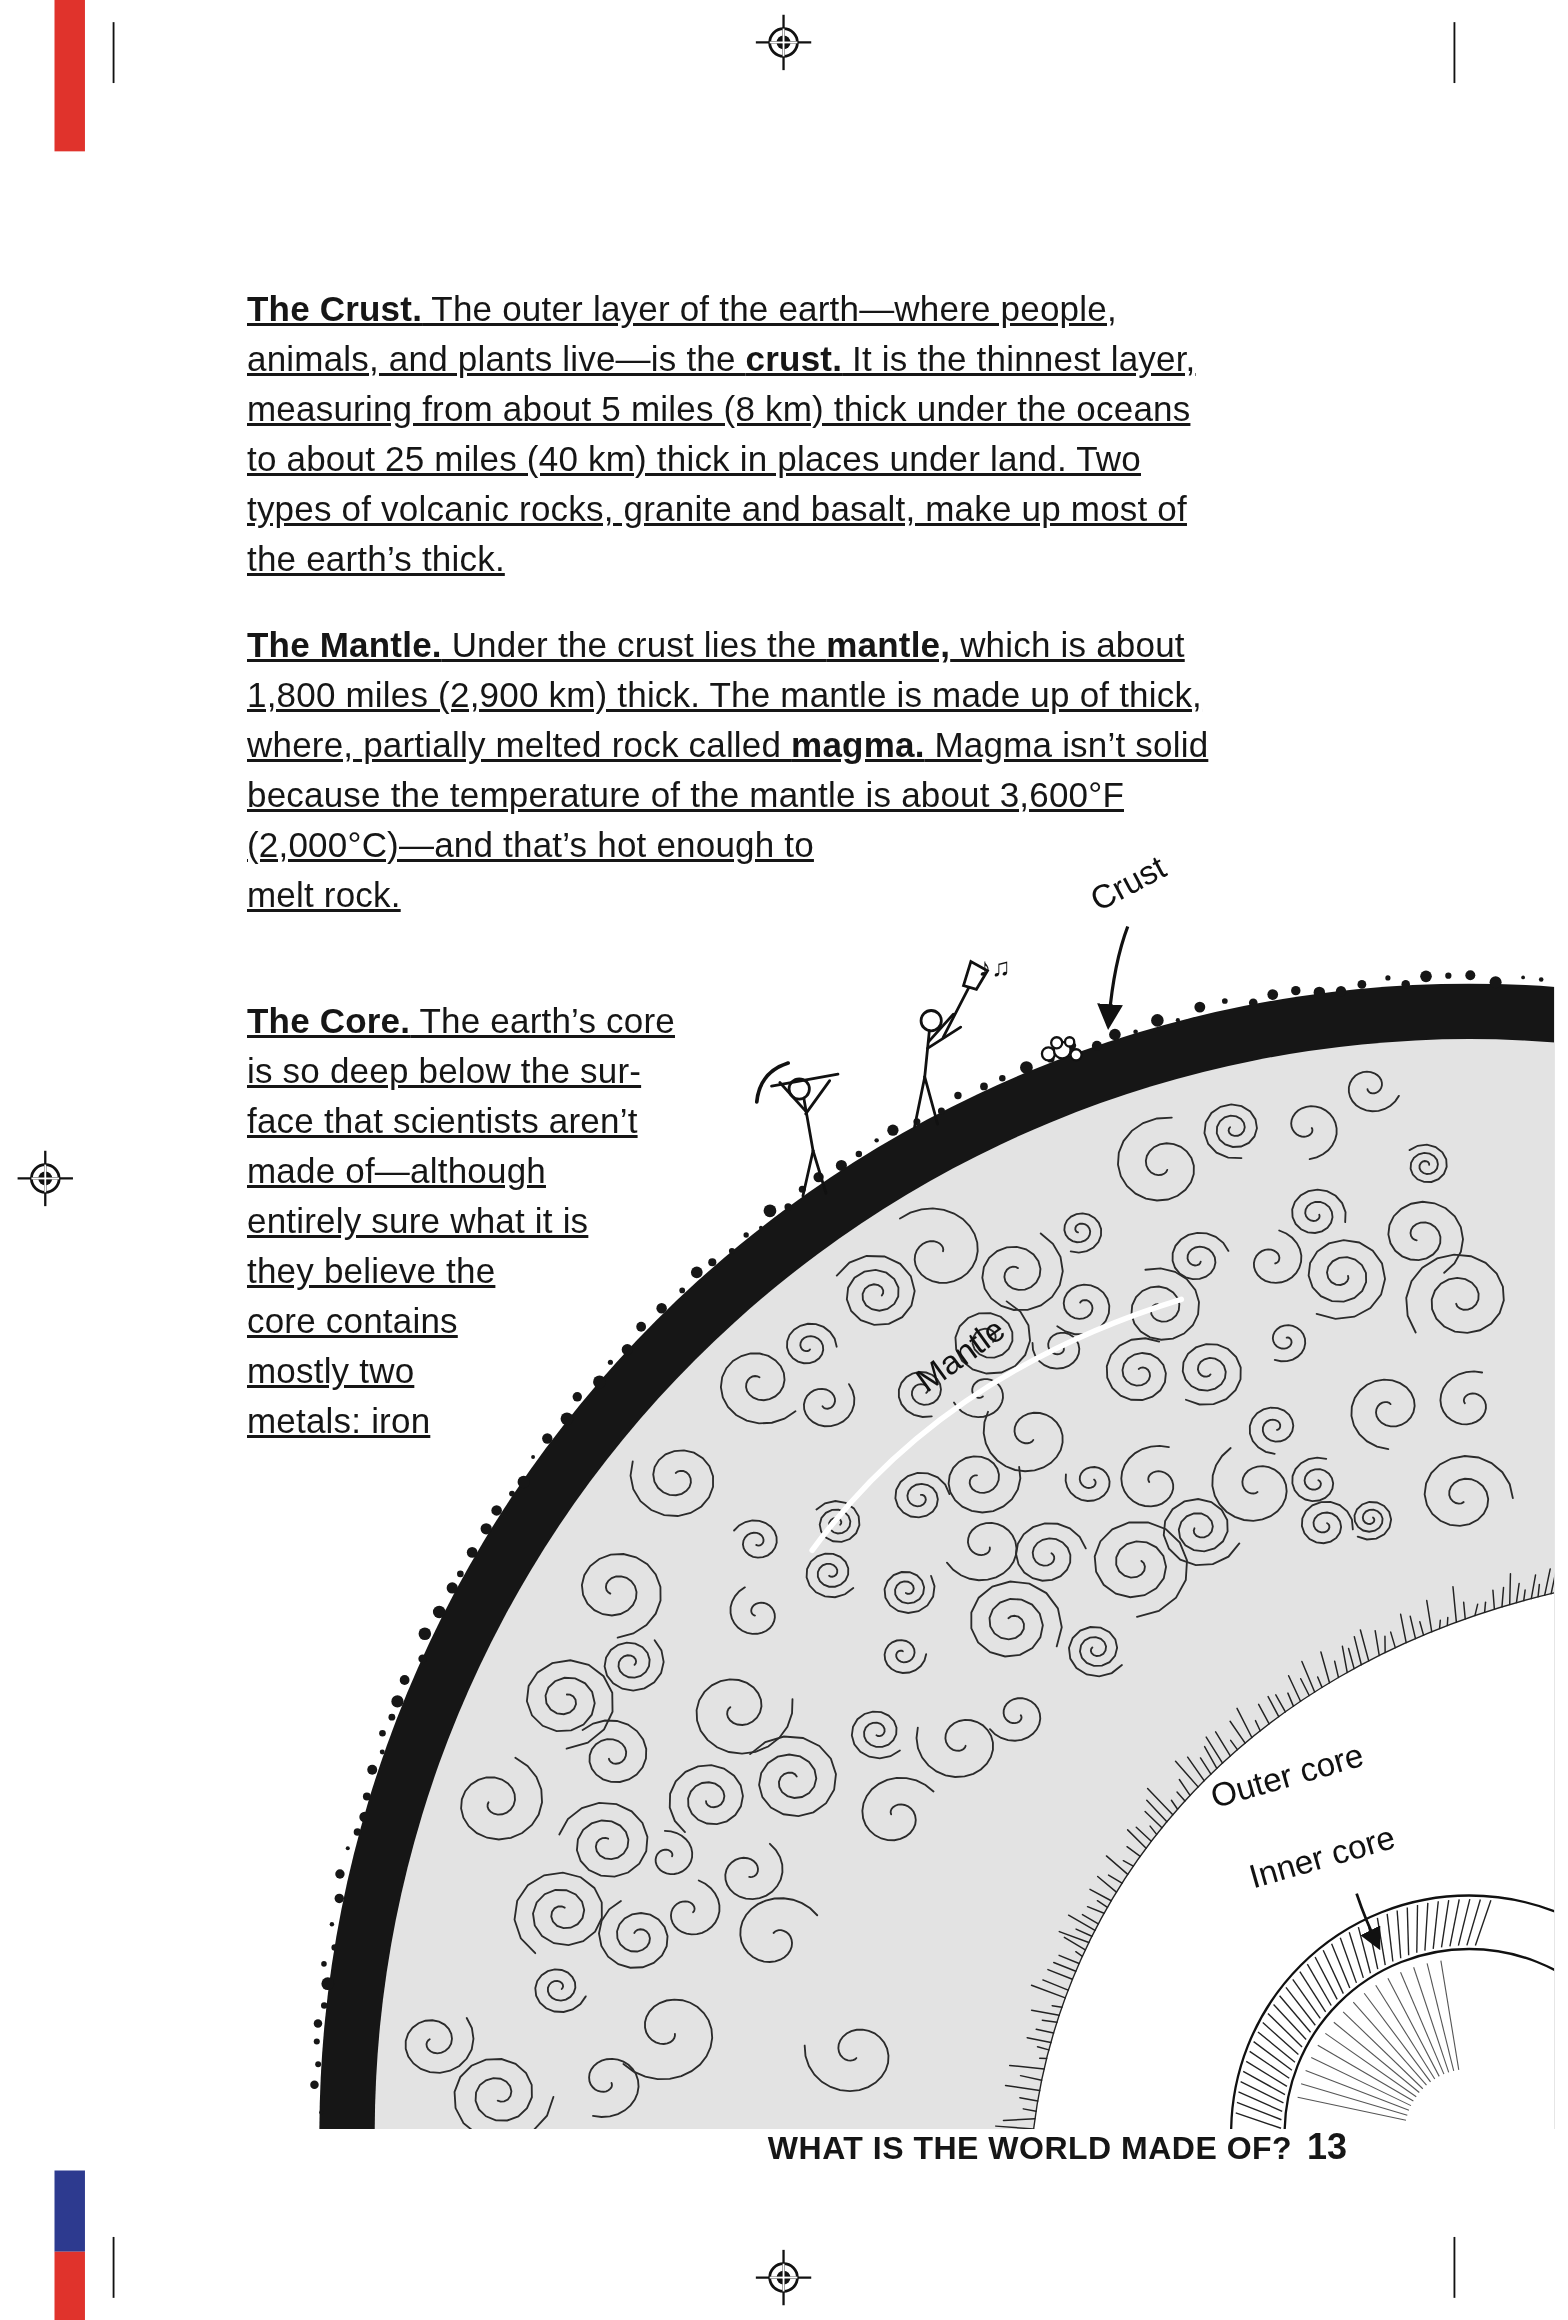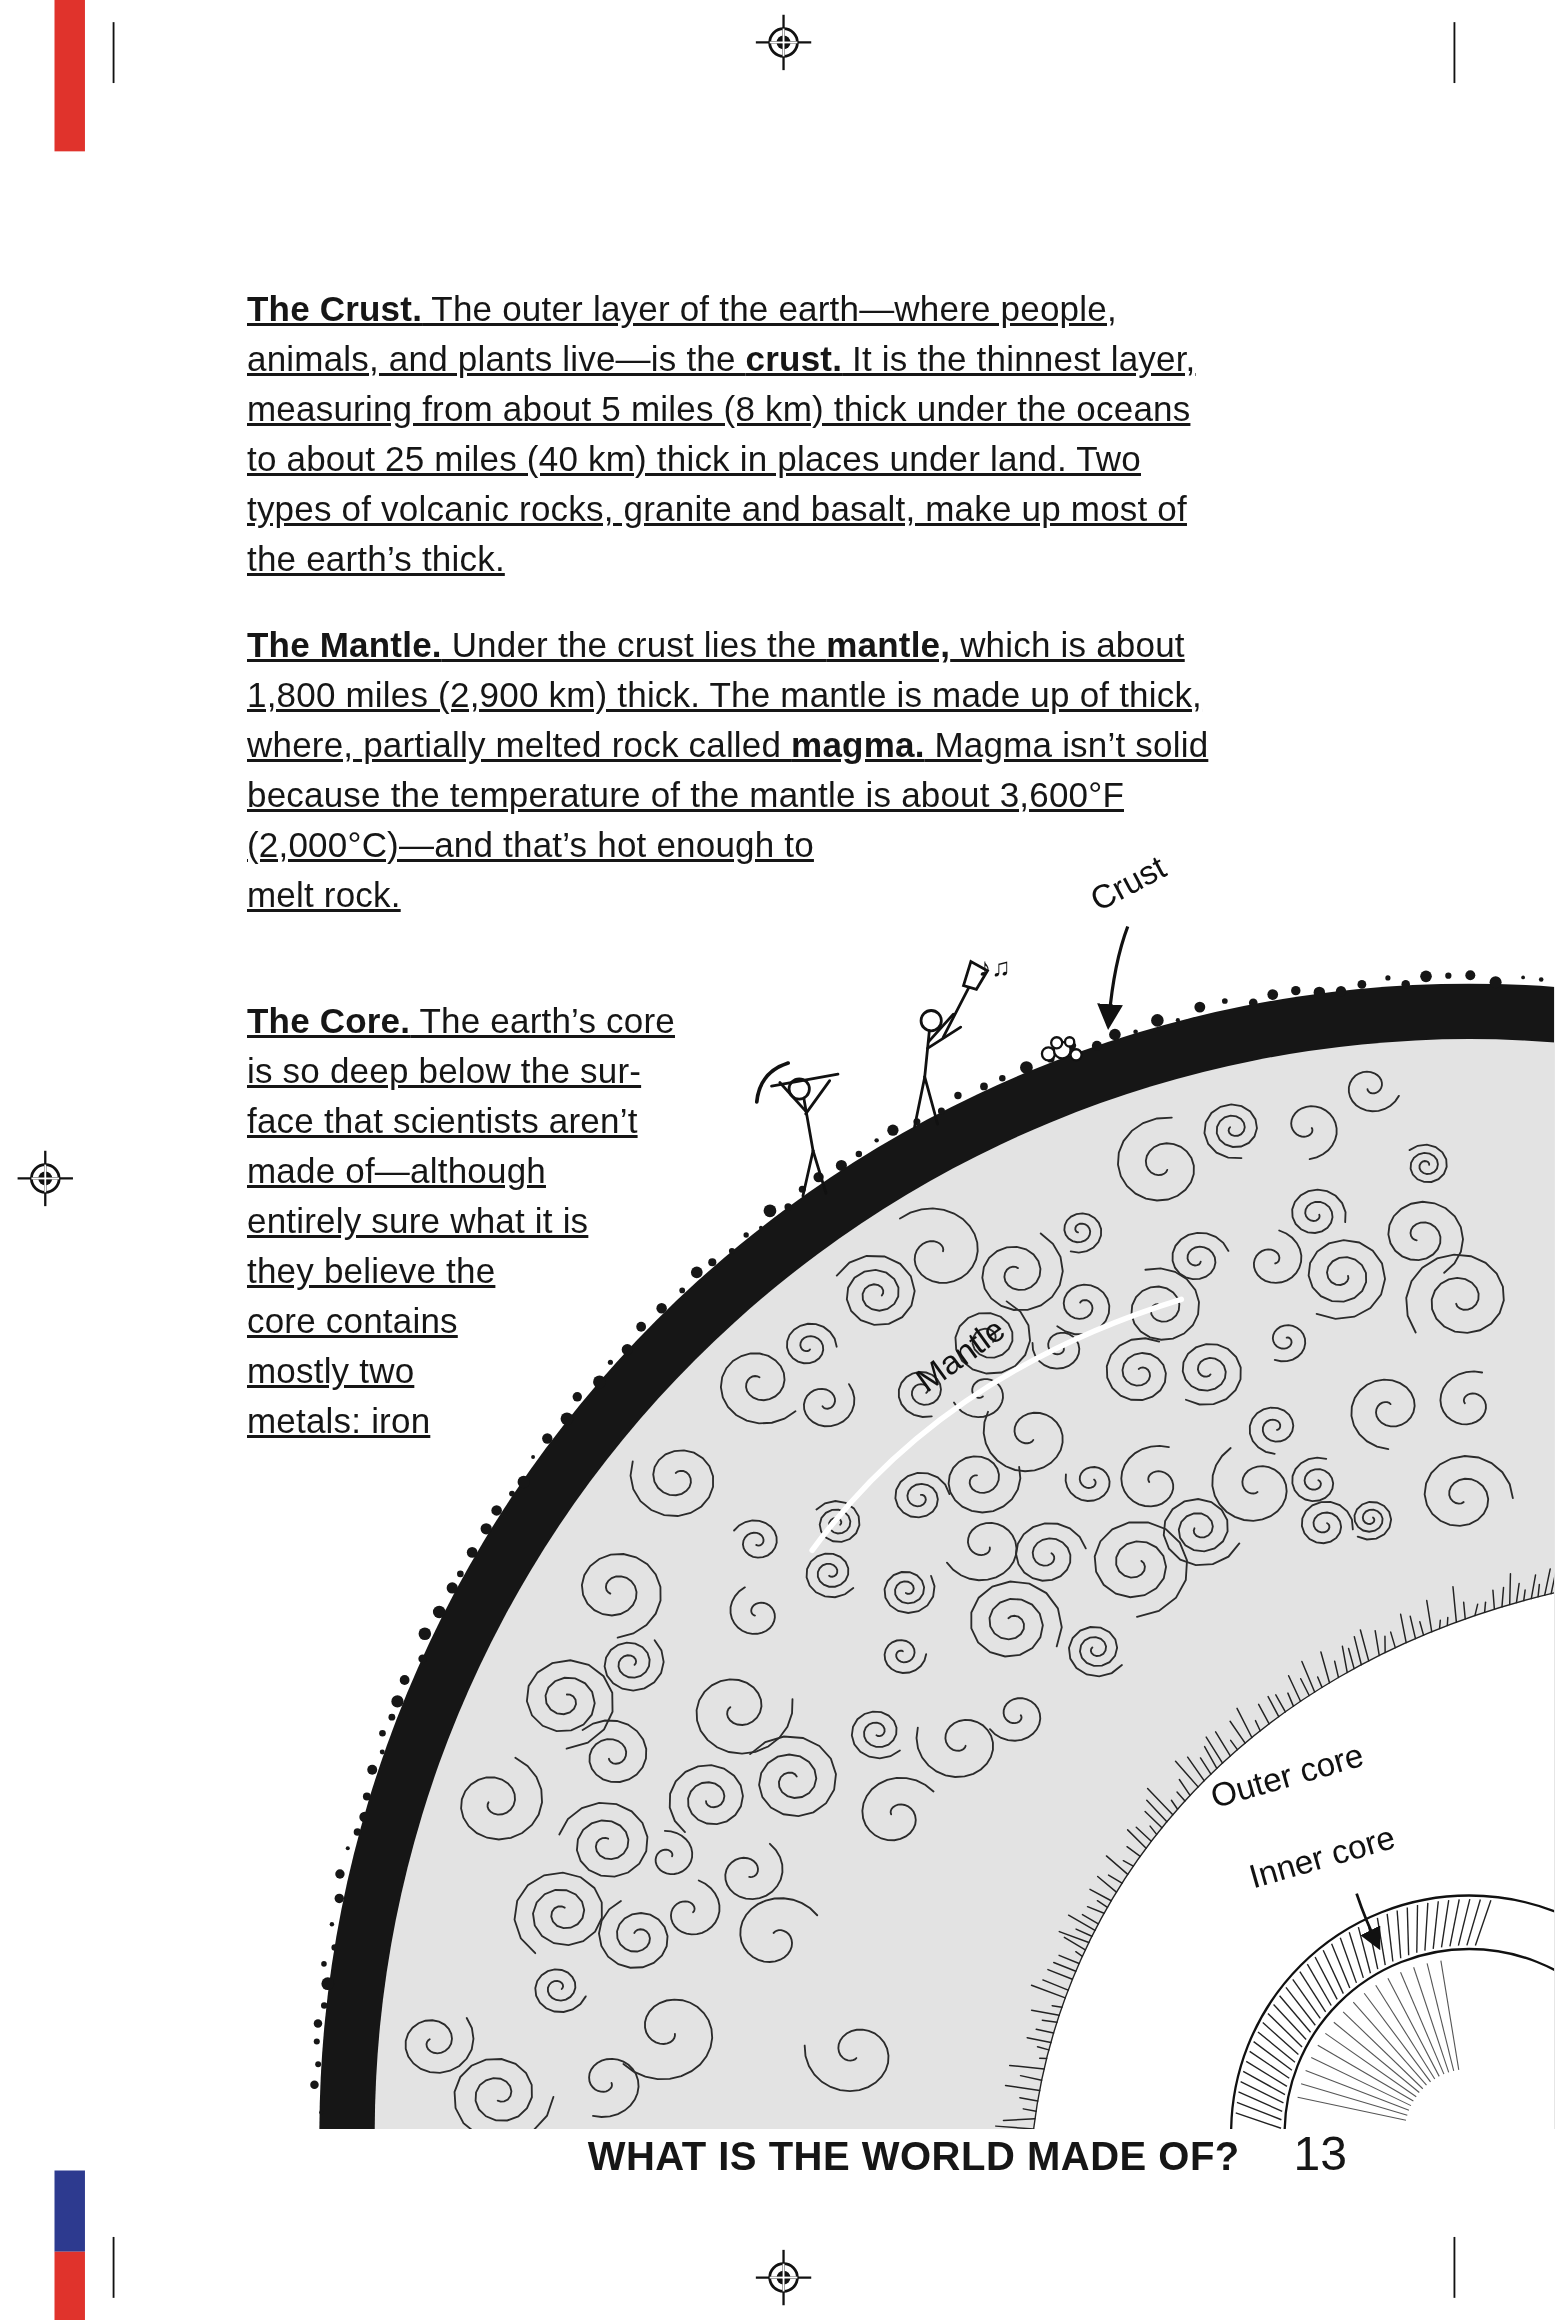--- a/index.html
+++ b/index.html
@@ -13,22 +13,22 @@
   .para { position:absolute; font-size:35px; line-height:50px; letter-spacing:0.2px;text-decoration:underline; }
   .para .tline { white-space:pre; }
   .b { font-weight:700; }
   #para-crust  { left:247px; top:284px; }
   #para-mantle { left:247px; top:620px; }
   #para-core   { left:247px; top:956px;margin-top:40px; }
   .footer {
     position:absolute; top:2126px; right:221px;
     display:flex; align-items:baseline; gap:14.8px;
   }
-  .footer-title { font-weight:700; font-size:40px; letter-spacing:0.5px; }
-  .footer-num   { font-weight:400; font-size:48px;margin-left:39px; }
+  .footer-title { font-weight:700; font-size:32px; letter-spacing:0.5px; }
+  .footer-num   { font-weight:700; font-size:36px; }
   .diagram-label { font-family:"Liberation Sans", sans-serif; }
 </style>
 </head>
 <body>
 
 <div class="page">
 
   <svg class="overlay" width="1568" height="2320" viewBox="0 0 1699 2514">
     <defs>
       <clipPath id="illclip">

